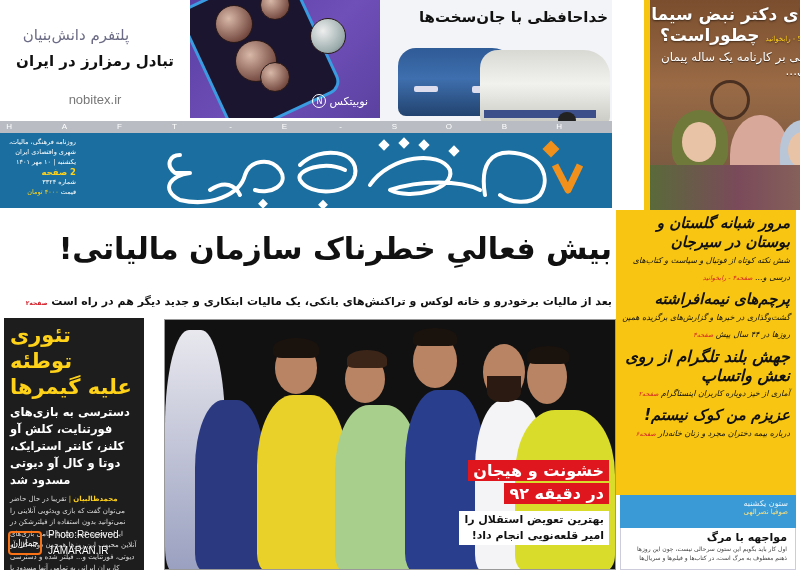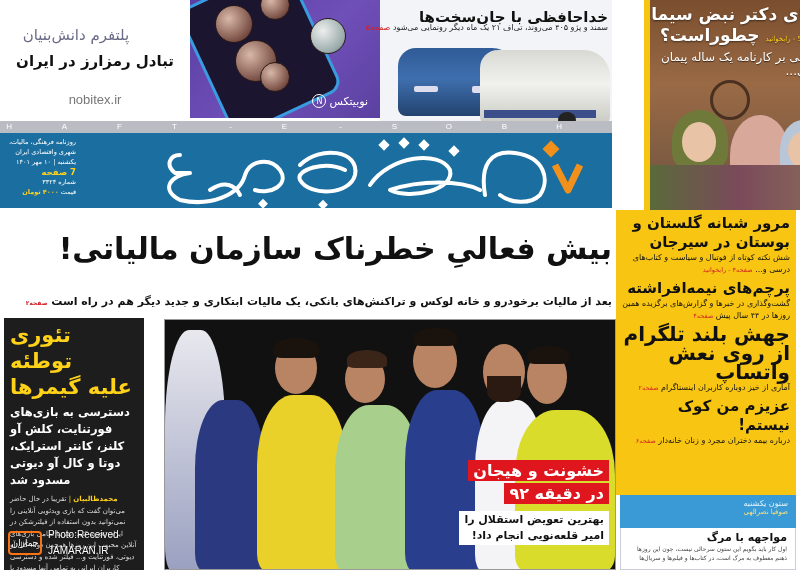--- a/index.html
+++ b/index.html
@@ -29,38 +29,38 @@
   #cars .sub { position: absolute; right: 4px; top: 23px; font-size: 8px; color: #222; white-space: nowrap; }
   #cars .sub .pg { color: #d3202a; }
   .car { position: absolute; border-radius: 18px 26px 8px 8px; }
 
   
   #strip { left: 0; top: 121px; width: 612px; height: 12px; background: #b9bcc2; }
   #strip span { color: #fff; font-size: 8px; font-family: "Liberation Sans", sans-serif; position: absolute; top: 1px; }
   #mast { left: 0; top: 133px; width: 612px; height: 75px; background: #1a6fa0; }
   #mast .info { position: absolute; left: 6px; top: 4px; width: 70px; color: #fff; font-size: 6.5px; line-height: 10px; text-align: right; }
   #mast .info .pages { color: #ffd21a; font-weight: bold; font-size: 8.5px; }
-  #mast .info .price-num { color: #ffd21a; font-weight: bold; }
+  #mast .info .price-num { color: #ffd21a; font-weight: normal; }
   #mast .logo { position: absolute; left: 150px; top: 2px; width: 450px; height: 73px; }
 
   
   #rtop { left: 644px; top: 0; width: 188px; height: 210px; background: #f6c511; }
   #rtop .photo { position: absolute; left: 6px; top: 0; width: 176px; height: 210px;
     background: linear-gradient(180deg, #7a4e2e 0%, #9a6a45 40%, #6b5340 100%); overflow: hidden; }
   #rtop .h { position: absolute; right: 10px; top: 4px; color: #fff; font-size: 17px; font-weight: bold; line-height: 21px; text-align: right; text-shadow: 0 1px 2px rgba(0,0,0,.5); }
   #rtop .h .pg { font-size: 7px; color: #ffd21a; font-weight: normal; }
   #rtop .sub { position: absolute; right: 10px; top: 48px; color: #fff; font-size: 12px; text-shadow: 0 1px 1px rgba(0,0,0,.6); }
   .face { position: absolute; border-radius: 50%; background: #e9c3a6; }
   .scarf { position: absolute; border-radius: 50% 50% 30% 30%; }
 
   #rside { left: 616px; top: 210px; width: 180px; height: 285px; background: #f8c612; padding: 4px 6px; text-align: right; }
   #rside .h1 { font-size: 15px; font-weight: bold; line-height: 19px; color: #111; }
-  #rside .s { font-size: 8px; line-height: 12px; color: #111; }
+  #rside .s { font-size: 8px; line-height: 17px; color: #111; }
   #rside .pg { color: #d3202a; font-size: 6.5px; }
-  #rside .blk { margin-bottom: 3px; }
+  #rside .blk { margin-bottom: 3px; font-style: italic; }
 
   #column { left: 620px; top: 495px; width: 176px; height: 75px; }
   #column .top { background: #3a9ad6; height: 33px; padding: 4px 8px; text-align: right; color: #fff; }
   #column .top .t1 { font-size: 8px; color: #e6f3fb; }
   #column .top .t2 { font-size: 7px; color: #ffe27a; }
   #column .body { background: #fff; border: 1px solid #ccd; border-top: none; height: 42px; padding: 3px 8px; text-align: right; }
   #column .title { font-size: 11px; font-weight: bold; }
   #column .txt { font-size: 6px; color: #444; line-height: 9px; }
 
   
@@ -105,24 +105,20 @@
     <div class="coin" style="left:70px;top:62px;width:30px;height:30px;"></div>
     <div class="brand">
       <span>نوبیتکس</span>
       <span class="brand-logo">N</span>
     </div>
   </div>
 </div>
 
 <div id="cars" class="abs">
   <div class="h">خداحافظی با جان‌سخت‌ها</div>
-  <div class="sub">
-    <span>سمند و پژو ۴۰۵ می‌روند، تی‌اف ۲۱ یک ماه دیگر رونمایی می‌شود</span>
-    <span class="pg">صفحه۵</span>
-  </div>
 
   <div class="car" style="left:18px;top:48px;width:120px;height:68px;background:linear-gradient(180deg,#2f5b97 0%,#3f6fae 45%,#22436f 100%);"></div>
   <div class="abs" style="left:34px;top:86px;width:24px;height:6px;background:#dde;border-radius:2px;"></div>
   <div class="abs" style="left:92px;top:86px;width:30px;height:7px;background:#dde;border-radius:2px;"></div>
 
   <div class="car" style="left:100px;top:50px;width:130px;height:75px;background:linear-gradient(180deg,#d9d9d4 0%,#f1f1ee 45%,#c9c9c2 100%);"></div>
   <div class="abs" style="left:104px;top:110px;width:112px;height:8px;background:#3c4f8a;"></div>
   <div class="abs" style="left:178px;top:112px;width:18px;height:16px;background:#222;border-radius:50%;"></div>
 </div>
 
@@ -138,21 +134,21 @@
   <span style="right:160px">O</span>
   <span style="right:105px">B</span>
   <span style="right:50px">H</span>
 </div>
 
 <div id="mast" class="abs">
   <div class="info">
     <div>روزنامه فرهنگی، مالیات،</div>
     <div>شهری واقتصادی ایران</div>
     <div>یکشنبه | ۱۰ مهر ۱۴۰۱</div>
-    <div class="pages">7 صفحه</div>
+    <div class="pages">2 صفحه</div>
     <div>شماره ۳۳۲۴</div>
     <div>
       <span>قیمت</span>
       <span class="price-num">۴۰۰۰</span>
       <span class="price-num">تومان</span>
     </div>
   </div>
   <svg class="logo" viewBox="0 0 450 73">
     <g fill="none" stroke="#fff" stroke-width="4" stroke-linecap="round" stroke-linejoin="round">
       <path d="M30 20 C 20 20, 15 30, 25 38 L 40 38 C 20 40, 10 55, 30 65 C 60 72, 90 60, 95 40 C 100 25, 120 22, 130 35 C 140 50, 120 60, 105 55"></path>
@@ -194,21 +190,21 @@
 <div id="rside" class="abs">
   <div class="blk">
     <div class="h1">مرور شبانه گلستان و بوستان در سیرجان</div>
     <div class="s"><span>شش نکته کوتاه از فوتبال و سیاست و کتاب‌های درسی و...</span> <span class="pg">صفحه۴ - رابخوانید</span></div>
   </div>
   <div class="blk">
     <div class="h1">پرچم‌های نیمه‌افراشته</div>
     <div class="s"><span>گشت‌وگذاری در خبرها و گزارش‌های برگزیده همین روزها در ۴۴ سال پیش</span> <span class="pg">صفحه۴</span></div>
   </div>
   <div class="blk">
-    <div class="h1" style="font-size:20px">جهش بلند تلگرام از روی نعش واتساپ</div>
+    <div class="h1" style="font-size:16px">جهش بلند تلگرام از روی نعش واتساپ</div>
     <div class="s"><span>آماری از خیز دوباره کاربران اینستاگرام</span> <span class="pg">صفحه۲</span></div>
   </div>
   <div class="blk">
     <div class="h1">عزیزم من کوک نیستم!</div>
     <div class="s"><span>درباره بیمه دختران مجرد و زنان خانه‌دار</span> <span class="pg">صفحه۶</span></div>
   </div>
 </div>
 
 <div id="column" class="abs">
   <div class="top">

